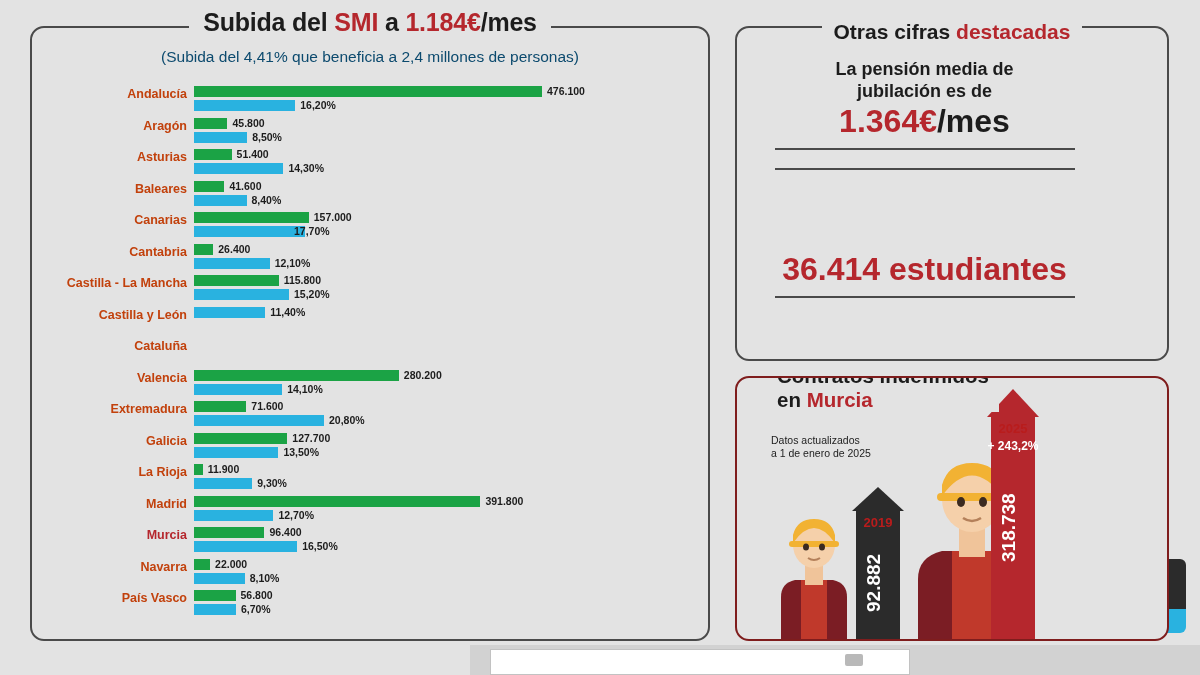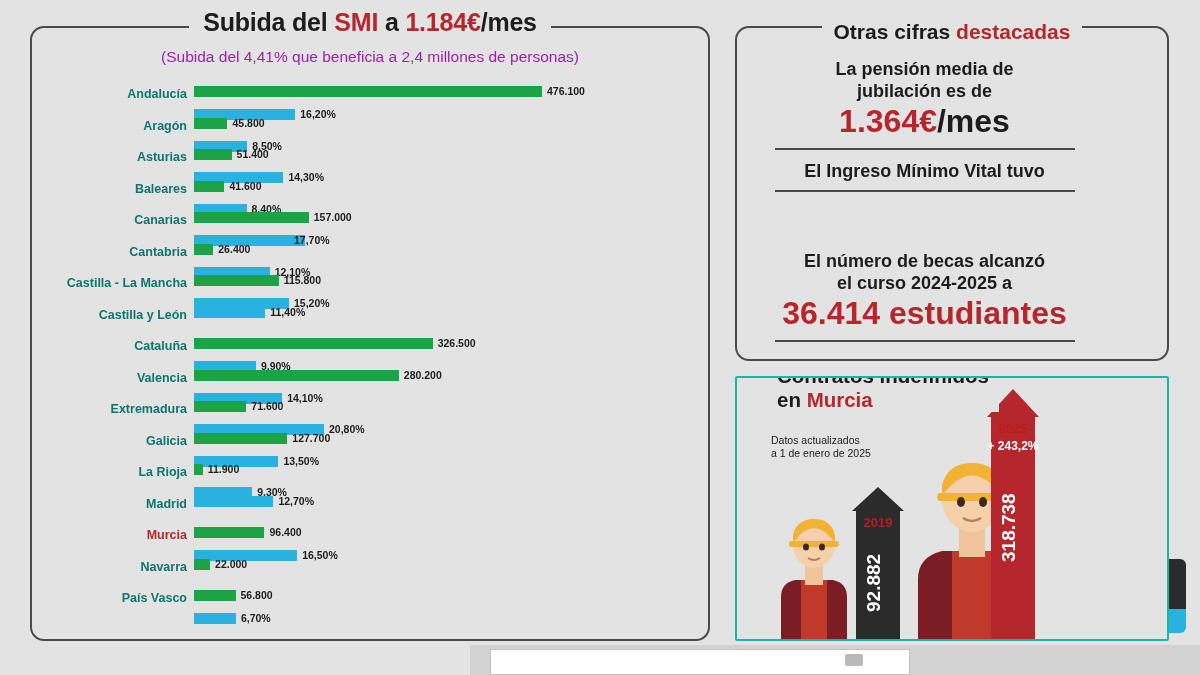--- a/index.html
+++ b/index.html
@@ -22,37 +22,37 @@
   .left-title-wrap {
     position:absolute; left:30px; top:8px; width:680px; text-align:center;
   }
   .left-title {
     display:inline-block; background:#e3e3e3; padding:0 14px;
     font-size:25px; font-weight:bold; letter-spacing:-0.2px;
   }
   .red { color:#b5272d; }
   .subtitle {
     position:absolute; left:30px; top:48px; width:680px; text-align:center;
-    font-size:15.5px; color:#a21caf;
+    font-size:15.5px; color:#0c4a6e;
   }
 
   
   .chart {
     position:absolute; left:32px; top:84px; width:646px; height:540px;
   }
   .row {
     position:relative; height:31.5px;
   }
   .row .label {
     position:absolute; left:0; top:4px; width:155px; text-align:right;
-    font-size:12.5px; font-weight:bold; color:#0f766e; line-height:13px;
+    font-size:12.5px; font-weight:bold; color:#c2410c; line-height:13px;
   }
   .row.highlight .label { color:#b5272d; }
   .bars { position:absolute; left:162px; top:2px; right:0; }
-  .bar-line { position:relative; height:11px; margin-bottom:12px; }
+  .bar-line { position:relative; height:11px; margin-bottom:3px; }
   .bar {
     position:absolute; left:0; top:0; height:11px;
   }
   .bar.green { background:#1ba345; }
   .bar.blue { background:#29b2e0; }
   .bar-val {
     position:absolute; top:-1px; font-size:10.5px; font-weight:bold; color:#1c1c1c;
     white-space:nowrap;
   }
 
@@ -88,21 +88,21 @@
   }
   .rt-block { position:absolute; left:735px; width:379px; text-align:center; }
   .rt-lead { font-size:18px; font-weight:bold; line-height:22px; }
   .rt-big { font-size:32px; font-weight:bold; color:#b5272d; line-height:38px; }
   .rt-big-black { color:#1c1c1c; }
   .rule { width:300px; height:2px; background:#4a4a4a; margin:8px auto 0; }
 
   
   .right-bot {
     position:absolute; left:735px; top:376px; width:434px; height:265px;
-    border:2px solid #14b8a6; border-radius:2px; background:#e3e3e3; overflow:hidden;
+    border:2px solid #7f1d1d; border-radius:14px; background:#e3e3e3; overflow:hidden;
   }
   .rb-title {
     position:absolute; left:30px; top:-14px; background:#e3e3e3; padding:0 10px;
     font-size:20.5px; font-weight:bold; line-height:24px; z-index:4;
   }
   .rb-note {
     position:absolute; left:34px; top:56px; font-size:10.5px; line-height:13px; color:#222;
   }
 
   
@@ -257,30 +257,20 @@
         <div class="label">Castilla y León</div>
         <div class="bars">
           <div class="bar-line">
             <div class="bar blue" style="width: 71.25px;"></div>
             <div class="bar-val" style="left: 76.25px;">11,40%</div>
           </div>
         </div>
       </div>
       <div class="row">
         <div class="label">Cataluña</div>
-        <div class="bars">
-          <div class="bar-line">
-            <div class="bar green" style="width: 238.652px;"></div>
-            <div class="bar-val" style="left: 243.652px;">326.500</div>
-          </div>
-          <div class="bar-line">
-            <div class="bar blue" style="width: 61.875px;"></div>
-            <div class="bar-val" style="left: 66.875px;">9,90%</div>
-          </div>
-        </div>
       </div>
       <div class="row">
         <div class="label">Valencia</div>
         <div class="bars">
           <div class="bar-line">
             <div class="bar green" style="width: 204.809px;"></div>
             <div class="bar-val" style="left: 209.809px; text-align: center;">280.200</div>
           </div>
           <div class="bar-line">
             <div class="bar blue" style="width: 88.125px;"></div>
@@ -324,20 +314,24 @@
           <div class="bar-line">
             <div class="bar blue" style="width: 58.125px;"></div>
             <div class="bar-val" style="left: 63.125px;">9,30%</div>
           </div>
         </div>
       </div>
       <div class="row">
         <div class="label">Madrid</div>
         <div class="bars">
           <div class="bar-line">
+            <div class="bar green" style="width: 286.382px;"></div>
+            <div class="bar-val" style="left: 291.382px;">391.800</div>
+          </div>
+          <div class="bar-line">
             <div class="bar blue" style="width: 79.375px;"></div>
             <div class="bar-val" style="left: 84.375px;">12,70%</div>
           </div>
         </div>
       </div>
       <div class="row highlight">
         <div class="label">Murcia</div>
         <div class="bars">
           <div class="bar-line">
             <div class="bar green" style="width: 70.4625px;"></div>
@@ -348,20 +342,24 @@
             <div class="bar-val" style="left: 108.125px;">16,50%</div>
           </div>
         </div>
       </div>
       <div class="row">
         <div class="label">Navarra</div>
         <div class="bars">
           <div class="bar-line">
             <div class="bar green" style="width: 16.0807px;"></div>
             <div class="bar-val" style="left: 21.0807px;">22.000</div>
+          </div>
+          <div class="bar-line">
+            <div class="bar blue" style="width: 50.625px;"></div>
+            <div class="bar-val" style="left: 55.625px;">8,10%</div>
           </div>
         </div>
       </div>
       <div class="row">
         <div class="label">País Vasco</div>
         <div class="bars">
           <div class="bar-line">
             <div class="bar green" style="width: 41.5173px;"></div>
             <div class="bar-val" style="left: 46.5173px;">56.800</div>
           </div>
@@ -397,26 +395,24 @@
     </span>
   </div>
 
   <div class="rt-block" style="top:58px;">
     <div class="rt-lead">La pensión media de<br>jubilación es de</div>
     <div class="rt-big"><span>1.364€</span><span class="rt-big-black">/mes</span></div>
     <div class="rule"></div>
   </div>
 
   <div class="rt-block" style="top:160px;">
-    <div class="rt-lead">El Ingreso Mínimo Vital tuvo</div>
     <div class="rule"></div>
   </div>
 
   <div class="rt-block" style="top:250px;">
-    <div class="rt-lead">El número de becas alcanzó<br>el curso 2024-2025 a</div>
     <div class="rt-big">36.414 estudiantes</div>
     <div class="rule"></div>
   </div>
 
   <div class="right-bot">
     <div class="rb-title">
       <span>Contratos indefinidos</span><br>
       <span>en </span><span class="red">Murcia</span>
     </div>
     <div class="rb-note">Datos actualizados<br>a 1 de enero de 2025</div>

